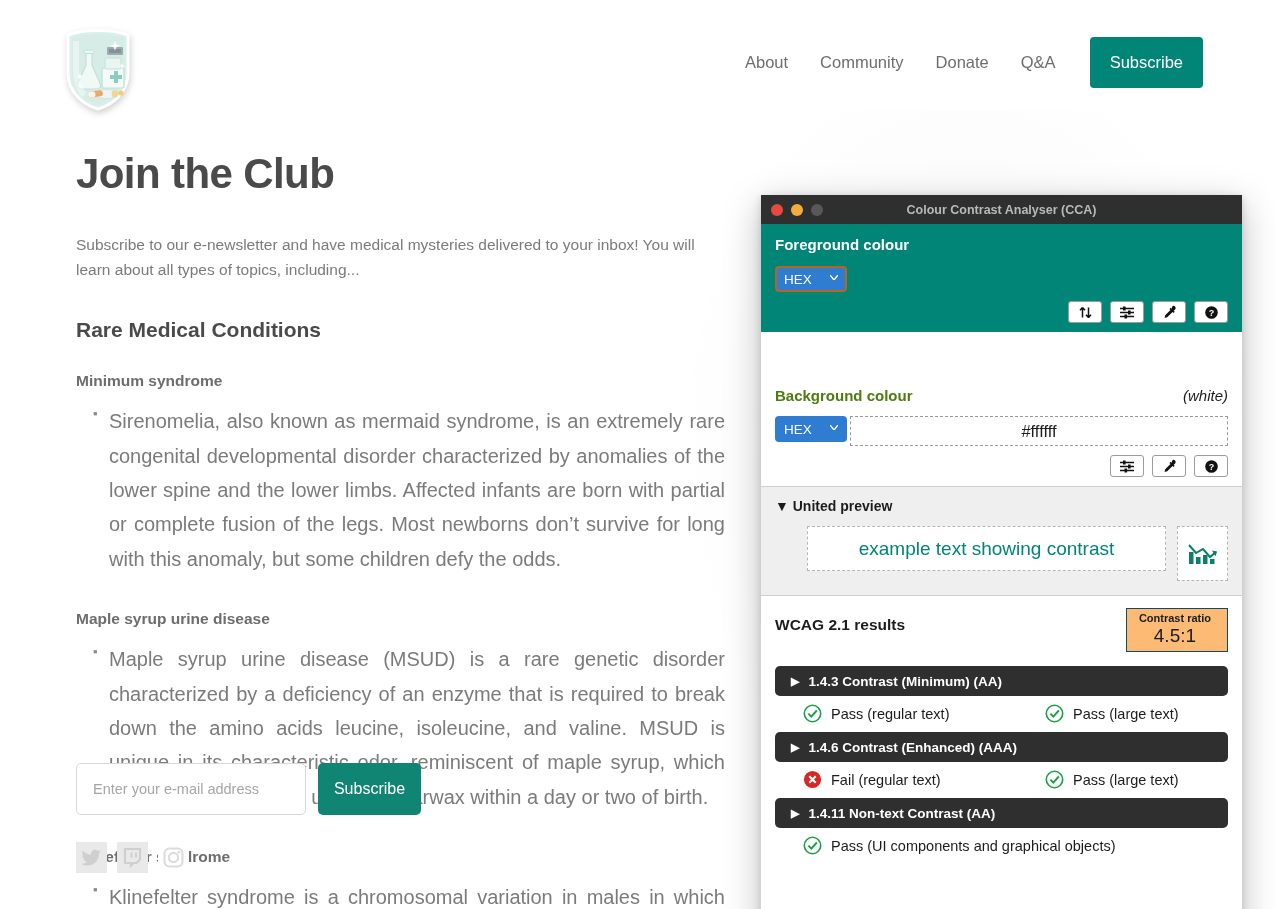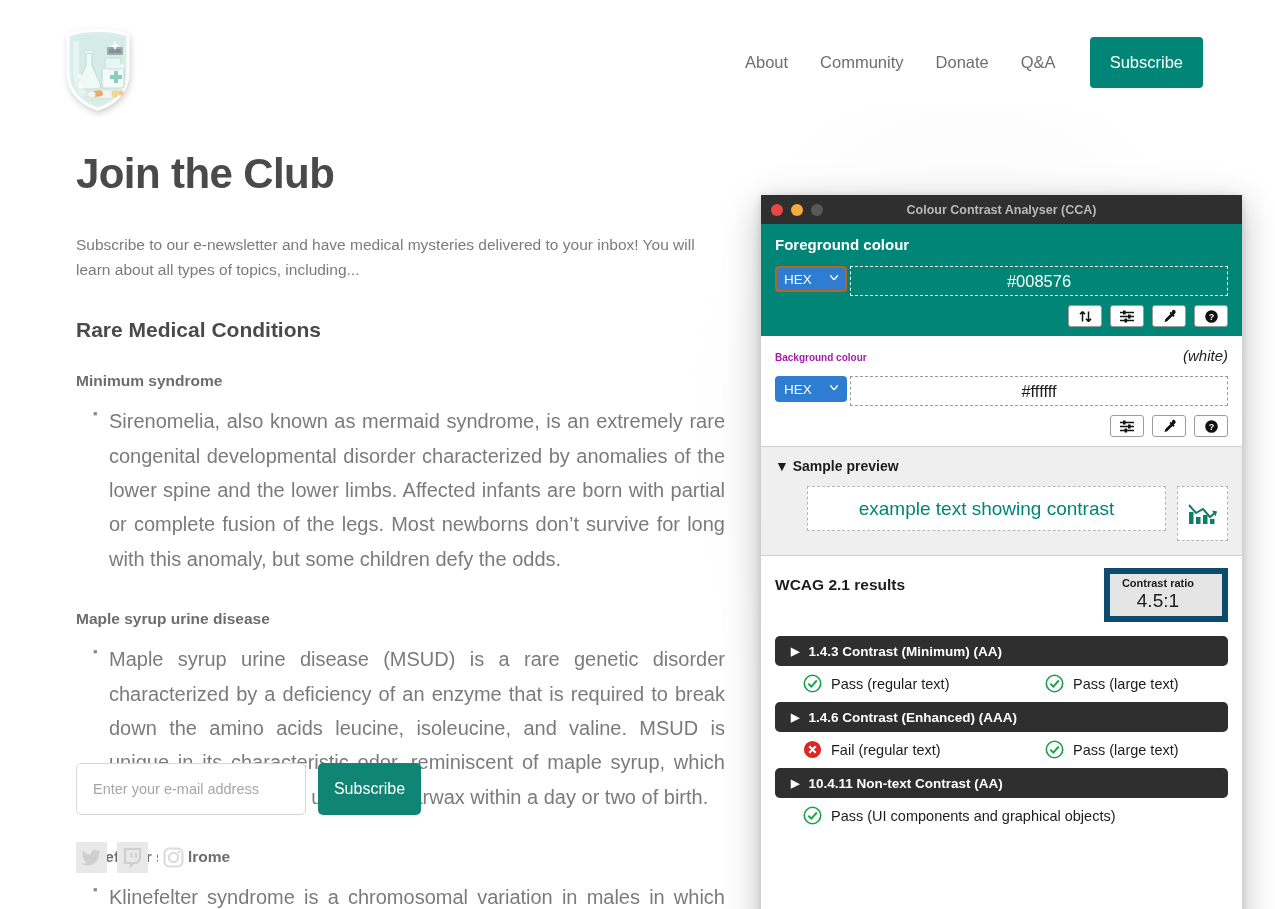--- a/index.html
+++ b/index.html
@@ -137,21 +137,21 @@
   .fg-tools { display: flex; justify-content: flex-end; gap: 8px; margin-top: 9px; }
   .tool-btn {
     width: 34px; height: 22px; background: #fff;
     border: 1px solid #9c9c9c; border-radius: 3px;
     display: flex; align-items: center; justify-content: center;
     cursor: pointer; padding: 0;
   }
 
   .bg-panel { background: #fff; padding: 11px 14px 9px 14px; border-bottom: 1px solid #cfcfcf; }
   .bg-head { display: flex; align-items: baseline; justify-content: space-between; margin-bottom: 12px; }
-  .bg-label { font-size: 10px; font-weight: bold; color: #a21caf; }
+  .bg-label { font-size: 15px; font-weight: bold; color: #4d7c0f; margin-top: 44px; }
   .bg-note { font-size: 15px; font-style: italic; color: #1c1c1c; }
   .colour-value.dark {
     border: 1px dashed #9a9a9a; color: #1c1c1c;
   }
   .bg-tools { display: flex; justify-content: flex-end; gap: 8px; margin-top: 9px; }
 
   .preview-panel { background: #efefef; padding: 11px 14px 14px 14px; border-bottom: 1px solid #cfcfcf; }
   .disclosure { font-size: 14px; font-weight: bold; color: #1c1c1c; margin-bottom: 12px; }
   .preview-row { display: flex; align-items: stretch; gap: 11px; padding-left: 32px; }
   .preview-text {
@@ -161,22 +161,22 @@
   }
   .preview-icon {
     width: 51px; height: 55px; border: 1px dashed #b5b5b5; background: #fff;
     display: flex; align-items: center; justify-content: center;
   }
 
   .results-panel { background: #fff; padding: 12px 14px 12px 14px; }
   .results-head { display: flex; align-items: flex-start; justify-content: space-between; margin-bottom: 14px; gap: 20px; }
   .results-title { font-size: 15.5px; font-weight: bold; color: #1c1c1c; padding-top: 8px; }
   .ratio-box {
-    border: 6px solid #0c4a6e; text-align: center;
-    padding: 3px 28px 4px 12px; min-width: 96px; background:#e5e5e5;
+    border: 1px solid #0c4a6e; text-align: center;
+    padding: 3px 16px 4px 12px; min-width: 96px; background:#fdba74;
   }
   .ratio-label { font-size: 11px; font-weight: bold; color: #1c1c1c; line-height: 1.2; }
   .ratio-value { font-size: 19px; color: #1c1c1c; line-height: 1.15; }
   .criterion {
     background: #2f2f2f; color: #fff; border-radius: 5px;
     height: 30px; display: flex; align-items: center;
     padding-left: 16px; font-size: 13.5px; font-weight: bold;
     margin-bottom: 8px; cursor: pointer;
   }
   .criterion .tri { margin-right: 9px; font-size: 11px; }
@@ -303,21 +303,20 @@
       <div class="panel-label">Foreground colour</div>
       <div class="colour-row">
         <span class="select-wrap">
           <select class="hex-select">
             <option>HEX</option>
           </select>
           <svg class="select-caret" viewBox="0 0 8 5">
             <path d="M0 0 L4 5 L8 0" fill="none" stroke="#ffffff" stroke-width="1.4"></path>
           </svg>
         </span>
-        <div class="colour-value">#008576</div>
       </div>
       <div class="fg-tools">
         <button class="tool-btn">
           <svg width="15" height="15" viewBox="0 0 15 15">
               <path d="M4.5 12.5V2.5M4.5 2.5L2 5.3M4.5 2.5L7 5.3M10.5 2.5v10M10.5 12.5l2.5-2.8M10.5 12.5L8 9.7" stroke="#111" stroke-width="1.5" fill="none"></path>
             </svg>
         </button>
         <button class="tool-btn">
           <svg width="16" height="15" viewBox="0 0 16 15">
               <path d="M1 3.5h14M1 7.5h14M1 11.5h14" stroke="#111" stroke-width="1.4"></path>
@@ -375,21 +374,21 @@
               <circle cx="7.5" cy="7.5" r="6.3" fill="#111"></circle>
               <text x="7.5" y="11" font-size="9" font-weight="bold" fill="#fff" text-anchor="middle" font-family="Liberation Sans, sans-serif">?</text>
             </svg>
         </button>
       </div>
     </div>
 
     <div class="preview-panel">
       <div class="disclosure">
         <span>▼</span>
-        <span>Sample preview</span>
+        <span>United preview</span>
       </div>
       <div class="preview-row">
         <div class="preview-text">example text showing contrast</div>
         <div class="preview-icon">
           <svg width="34" height="30" viewBox="0 0 34 30">
             <path d="M3 6 L10 14 L17 10 L24 18 L30 13" fill="none" stroke="#0d7d6c" stroke-width="2"></path>
             <path d="M26 11.5 L31 12.5 L29.5 17.5 Z" fill="#0d7d6c"></path>
             <rect x="3" y="13" width="4.5" height="12" fill="#0d7d6c"></rect>
             <rect x="10" y="18" width="4.5" height="7" fill="#0d7d6c"></rect>
             <rect x="17" y="16" width="4.5" height="9" fill="#0d7d6c"></rect>
@@ -453,21 +452,21 @@
                 <circle cx="9.5" cy="9.5" r="8.2" fill="#fff" stroke="#1a9e48" stroke-width="1.6"></circle>
                 <path d="M5.4 9.6 L8.3 12.6 L13.8 6.5" fill="none" stroke="#1a9e48" stroke-width="1.9"></path>
               </svg>
           </span>
           <span>Pass (large text)</span>
         </span>
       </div>
 
       <div class="criterion">
         <span class="tri">▶</span>
-        <span>10.4.11 Non-text Contrast (AA)</span>
+        <span>1.4.11 Non-text Contrast (AA)</span>
       </div>
       <div class="verdicts">
         <span class="verdict">
           <span class="badge">
             <svg width="19" height="19" viewBox="0 0 19 19">
                 <circle cx="9.5" cy="9.5" r="8.2" fill="#fff" stroke="#1a9e48" stroke-width="1.6"></circle>
                 <path d="M5.4 9.6 L8.3 12.6 L13.8 6.5" fill="none" stroke="#1a9e48" stroke-width="1.9"></path>
               </svg>
           </span>
           <span>Pass (UI components and graphical objects)</span>

